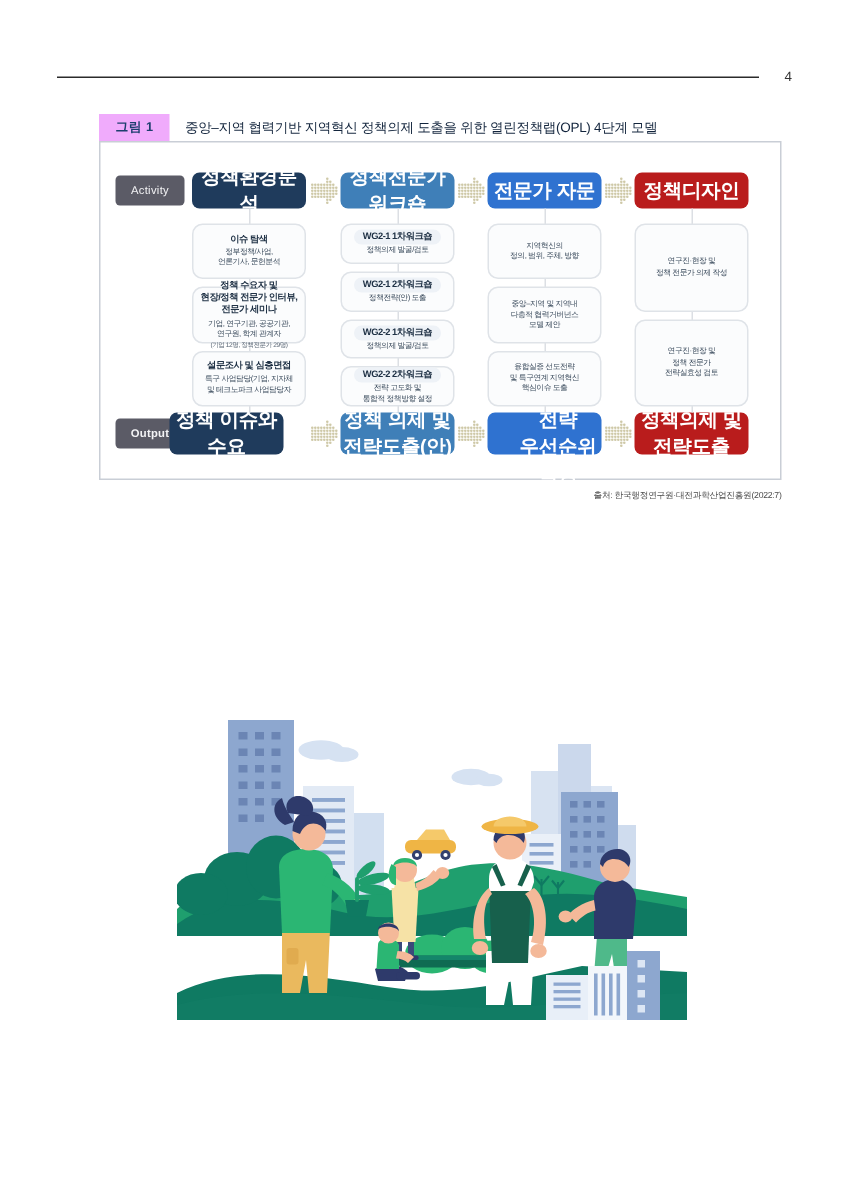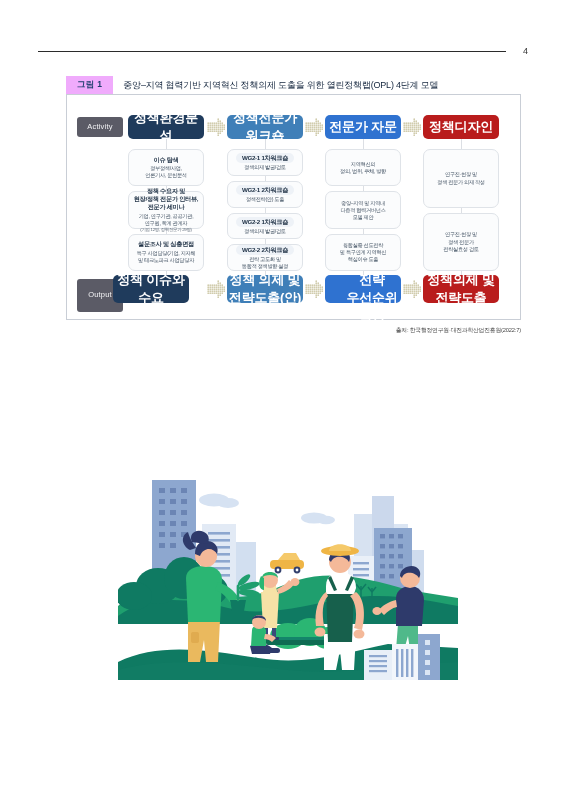--- a/index.html
+++ b/index.html
@@ -192,21 +192,21 @@
 </div>
 
 <div class="fig-caption">
   <span class="fig-tag">그림 1</span>
   <span class="fig-title">중앙–지역 협력기반 지역혁신 정책의제 도출을 위한 열린정책랩(OPL) 4단계 모델</span>
 </div>
 
 <div class="fig-frame">
   <div class="diagram" id="diagram">
       <div class="chip lane" style="left: 10px; top: 22px; width: 46px; height: 20px;">Activity</div>
-      <div class="chip lane" style="left: 10px; top: 184px; width: 46px; height: 33px;">Output</div>
+      <div class="chip lane" style="left: 10px; top: 184px; width: 46px; height: 20px; font-weight: bold;">Output</div>
       <div class="chip navy" style="left: 61px; top: 20px; width: 76px; height: 24px;">정책환경분석</div>
       <div class="chip navy" style="left: 46px; top: 180px; width: 76px; height: 28px;">정책 이슈와 수요</div>
       <div class="vline" style="left: 99px; top: 44px; height: 136px;"></div>
       <div class="subbox" style="left: 61px; top: 54px; width: 76px; height: 37.3333px;">
         <div class="hd">이슈 탐색</div>
         <div class="bd">정부정책/사업,<br>언론기사, 문헌분석</div>
       </div>
       <div class="subbox" style="left: 61px; top: 96.3333px; width: 76px; height: 37.3333px;">
         <div class="hd">정책 수요자 및<br>현장/정책 전문가 인터뷰,<br>전문가 세미나</div>
         <div class="bd">기업, 연구기관, 공공기관,<br>연구원, 학계 관계자</div>

